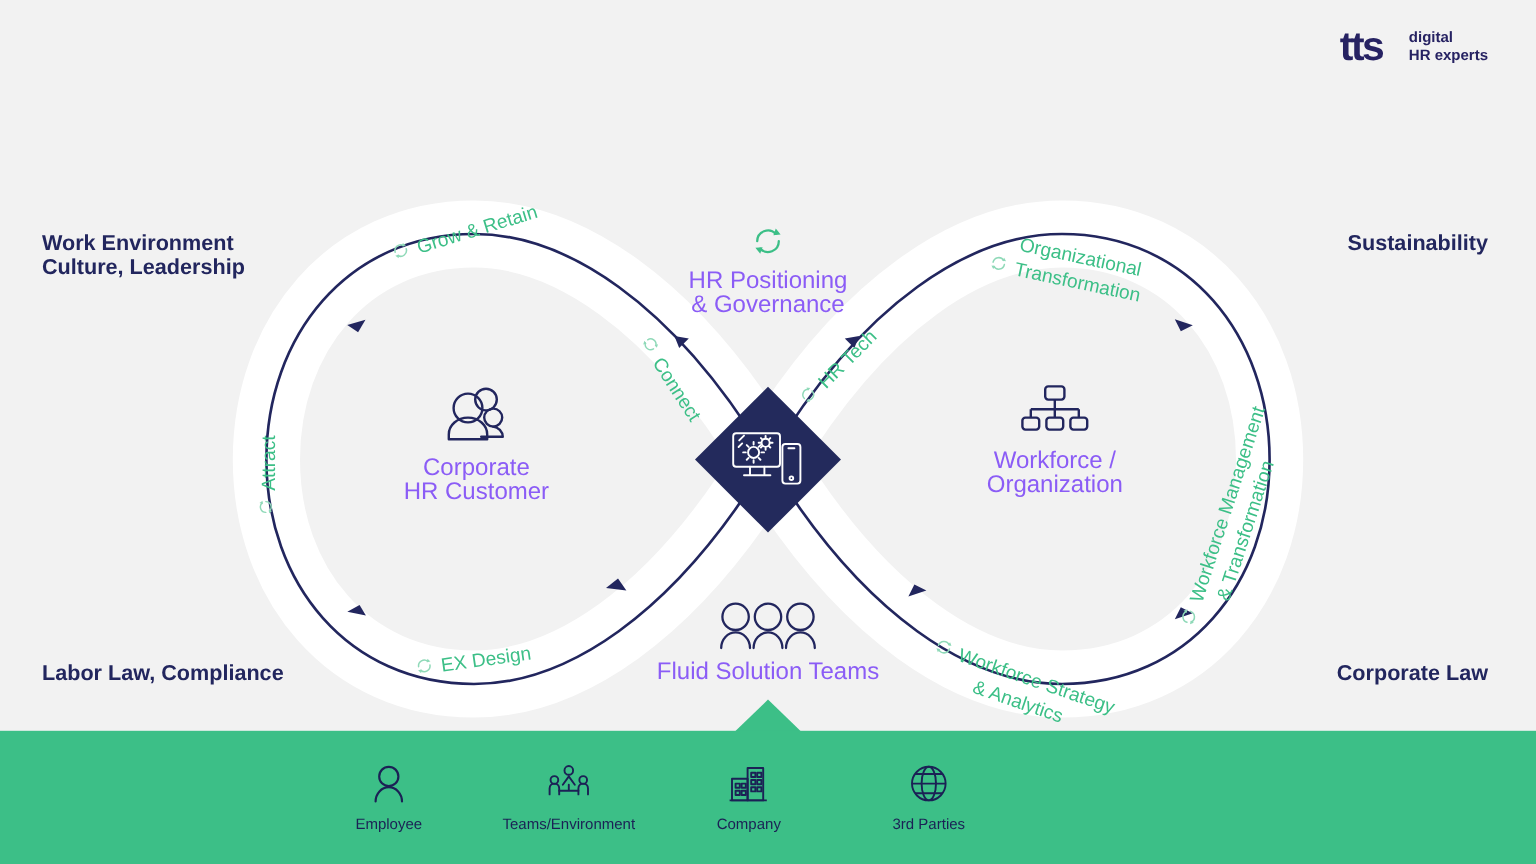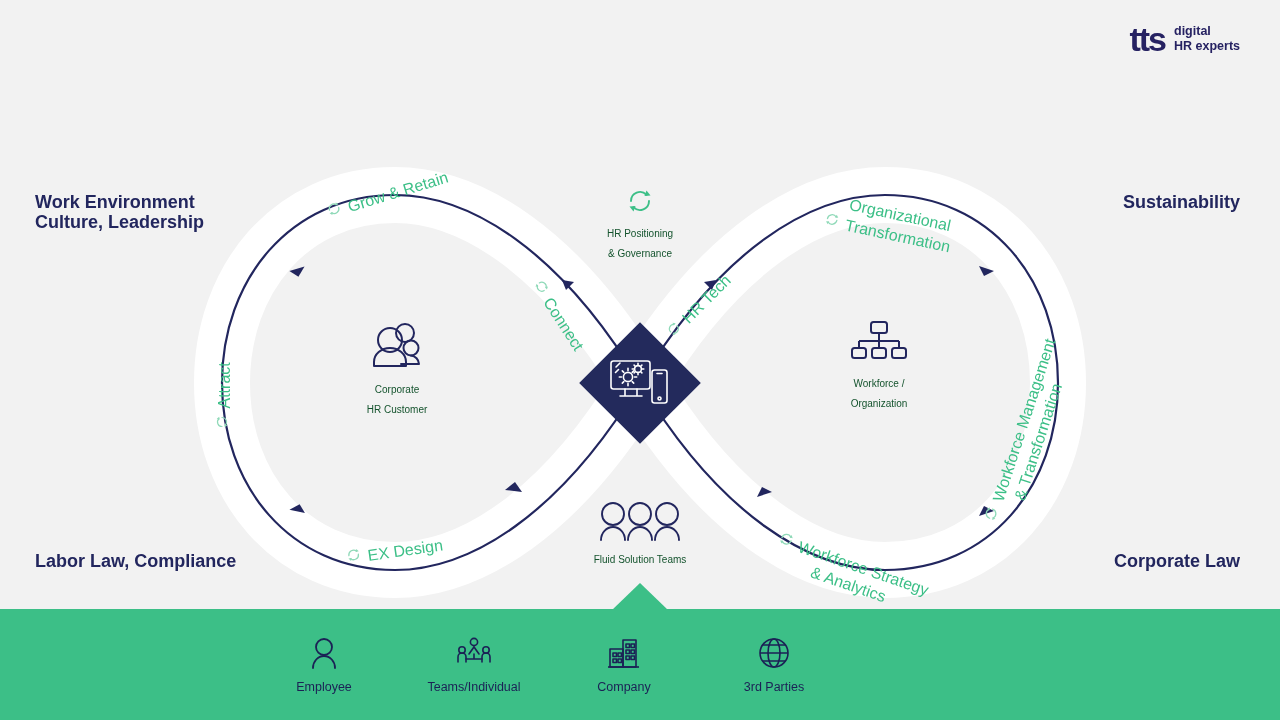--- a/index.html
+++ b/index.html
@@ -6,21 +6,21 @@
   body{
     width:1280px;height:720px;
     background:#f2f2f2;
     font-family:"Liberation Sans", sans-serif;
     overflow:hidden;
     position:relative;
   }
   .stage{position:absolute;left:0;top:0;width:1280px;height:720px;}
 
   
-  .logo{position:absolute;right:40px;top:22px;display:flex;align-items:center;gap:9px;}
+  .logo{position:absolute;right:40px;top:22px;display:flex;align-items:center;gap:22px;}
   .logo-mark{font-size:34px;line-height:34px;font-weight:700;color:#262262;letter-spacing:-2px;}
   .logo-txt{font-size:12.5px;line-height:15px;font-weight:700;color:#262262;}
 
   
   .corner{position:absolute;font-size:18px;font-weight:700;color:#22265e;line-height:20px;}
   .c-tl{left:35px;top:192px;}
   .c-tr{right:40px;top:192px;text-align:right;}
   .c-bl{left:35px;top:529px;margin-top:22px;}
   .c-br{right:40px;top:551px;text-align:right;margin-left:24px;}
 
@@ -40,21 +40,21 @@
   .bottom-items{
     position:absolute;left:0;top:609px;width:1098px;height:111px;
     display:flex;align-items:center;justify-content:center;gap:0;
   }
   .b-item{width:150px;display:flex;flex-direction:column;align-items:center;gap:10px;}
   .b-item .ico{height:34px;display:flex;align-items:center;justify-content:center;}
   .b-item .lbl{font-size:12.5px;color:#1b2155;}
 
   
   .node{position:absolute;text-align:center;color:#2b2b3d;}
-  .node .t{font-size:10px;line-height:20px;color:#14532d;}
+  .node .t{font-size:20px;line-height:20px;color:#8b5cf6;}
   .node .ico{display:flex;align-items:center;justify-content:center;margin-bottom:8px;}
 
   #n-top{left:540px;top:186px;width:200px;}
   #n-bottom{left:540px;top:500px;width:200px;}
   #n-left{left:312px;top:320px;width:170px;}
   #n-right{left:794px;top:320px;width:170px;}
 
   
   .glabel{position:absolute;color:#3cbf87;font-size:16px;white-space:nowrap;display:flex;align-items:center;gap:6px;}
   .glabel.stack{flex-direction:column;align-items:flex-start;gap:1px;}
@@ -343,21 +343,21 @@
             <circle cx="19" cy="5" r="3.6"></circle>
             <path d="M 14 17 L 19 10 L 24 17"></path>
             <circle cx="7" cy="13" r="3.2"></circle>
             <path d="M 3 25 L 3 20 A 4 4 0 0 1 11 20 L 11 25"></path>
             <circle cx="31" cy="13" r="3.2"></circle>
             <path d="M 27 25 L 27 20 A 4 4 0 0 1 35 20 L 35 25"></path>
             <path d="M 11 22 L 27 22 M 19 17 L 19 22"></path>
           </g>
         </svg>
       </div>
-      <div class="lbl">Teams/Individual</div>
+      <div class="lbl">Teams/Environment</div>
     </div>
 
     <div class="b-item">
       <div class="ico">
         <svg width="34" height="32" viewBox="0 0 34 32">
           <g fill="none" stroke="#1b2155" stroke-width="1.6" stroke-linejoin="round">
             <rect x="3" y="12" width="13" height="18"></rect>
             <rect x="16" y="3" width="13" height="27"></rect>
             <path d="M 1 30 L 32 30"></path>
             <rect x="6" y="16" width="3.5" height="3.5"></rect>

